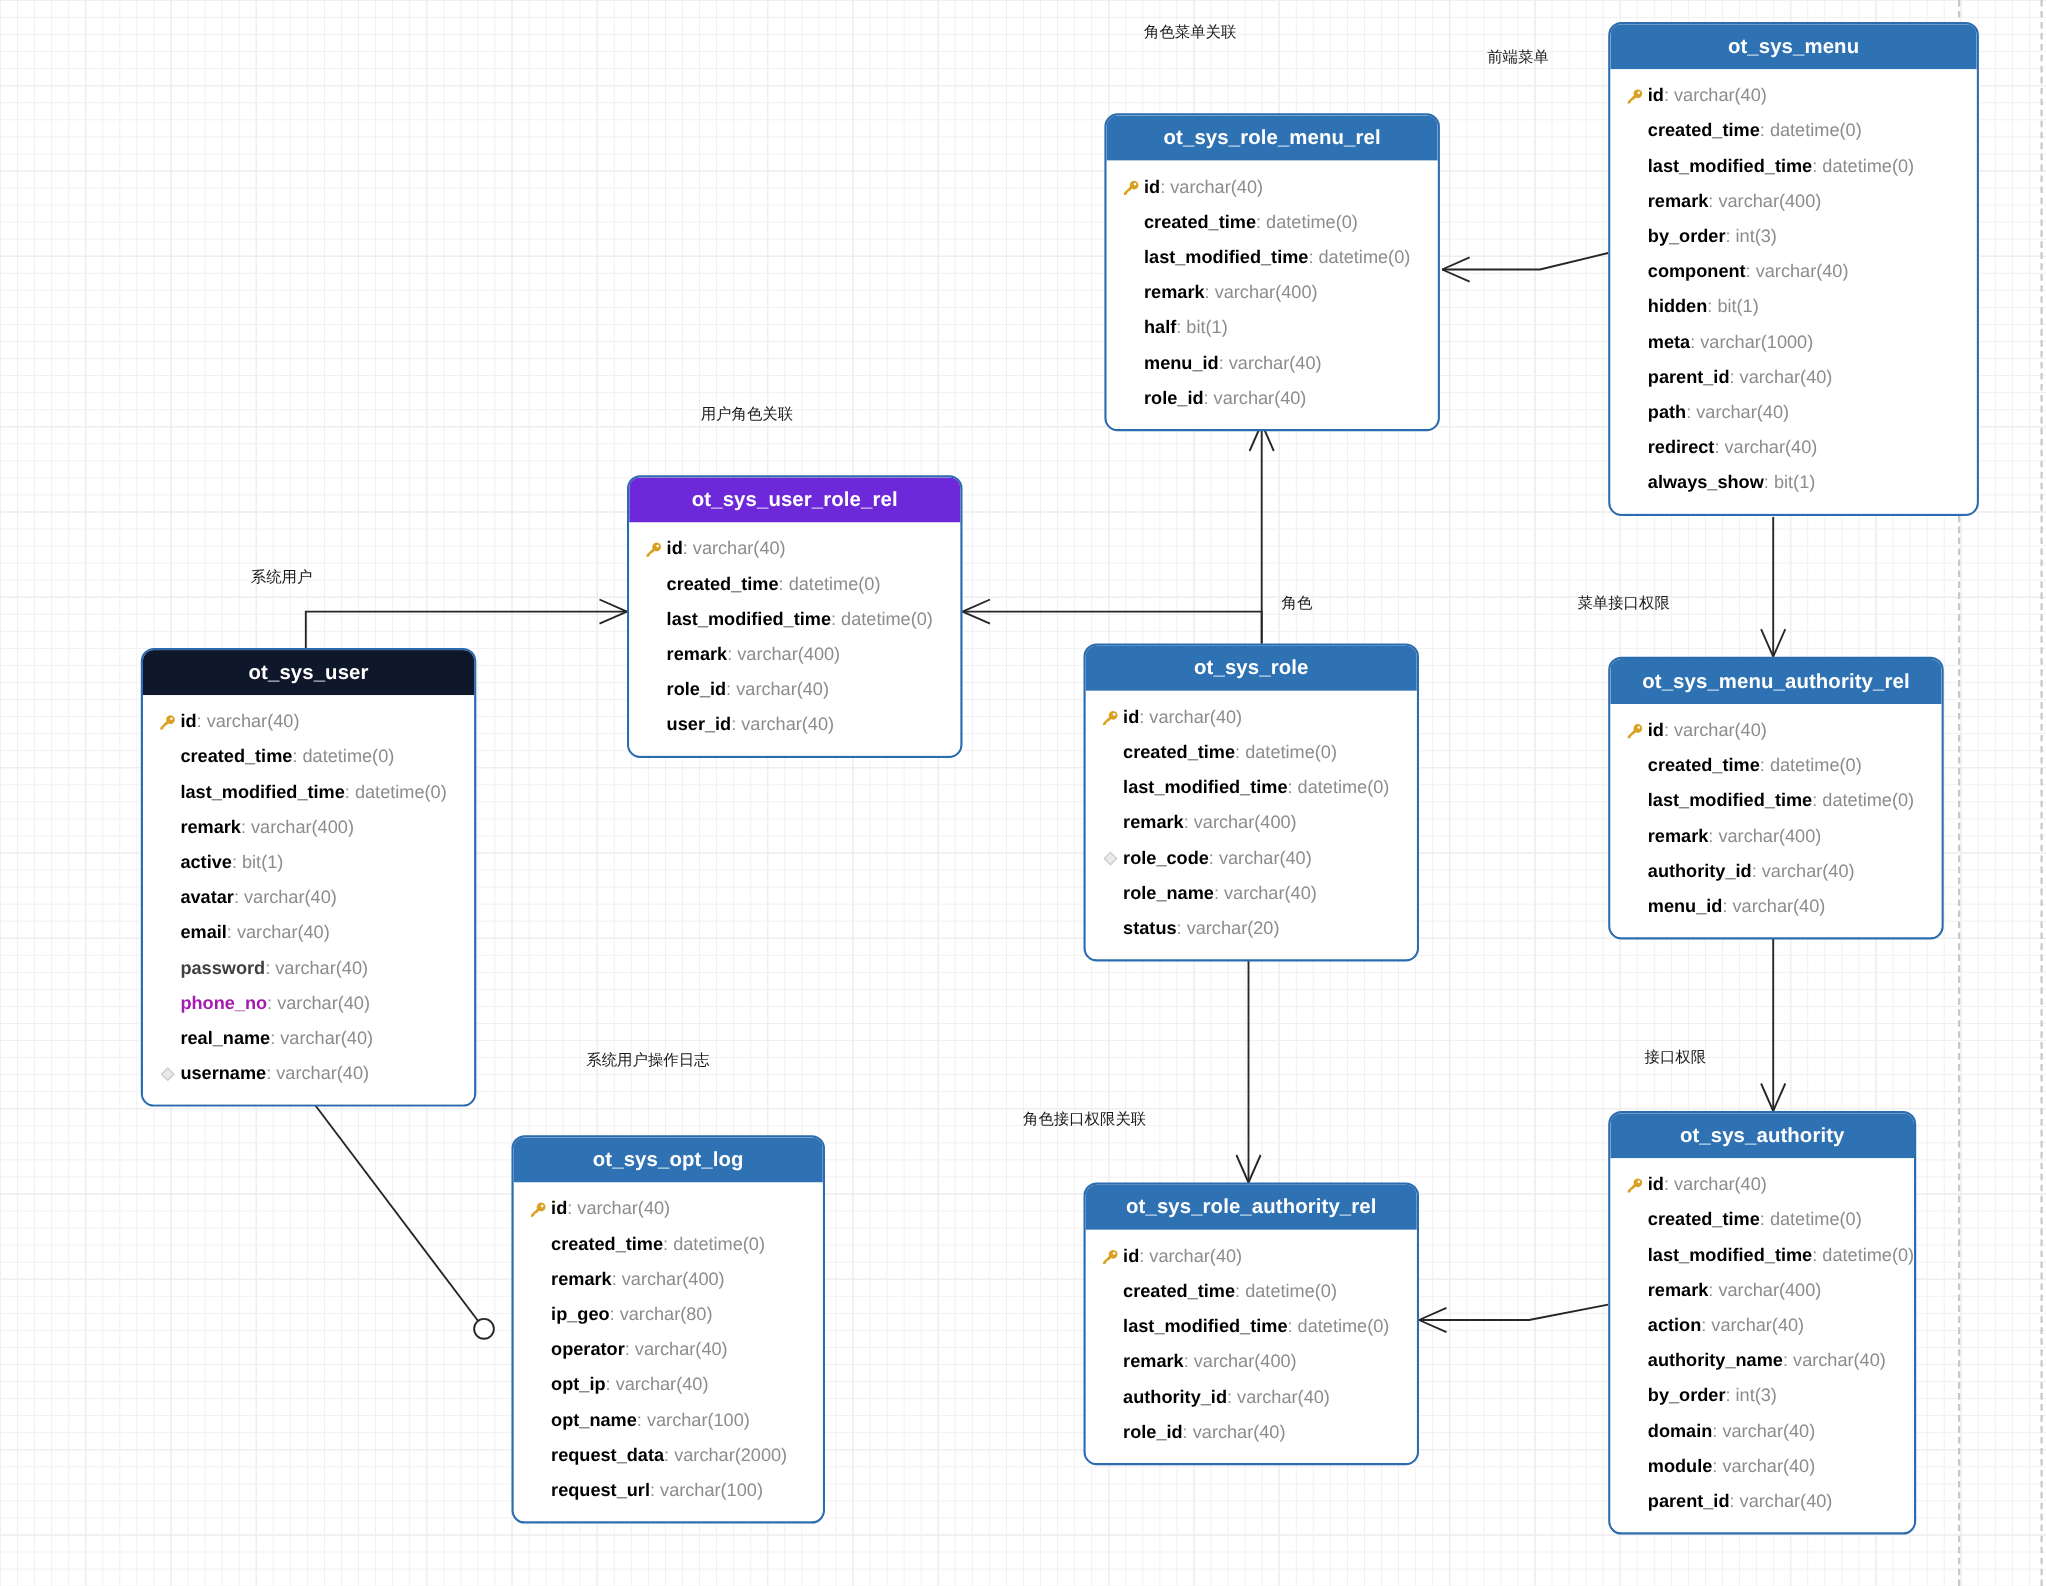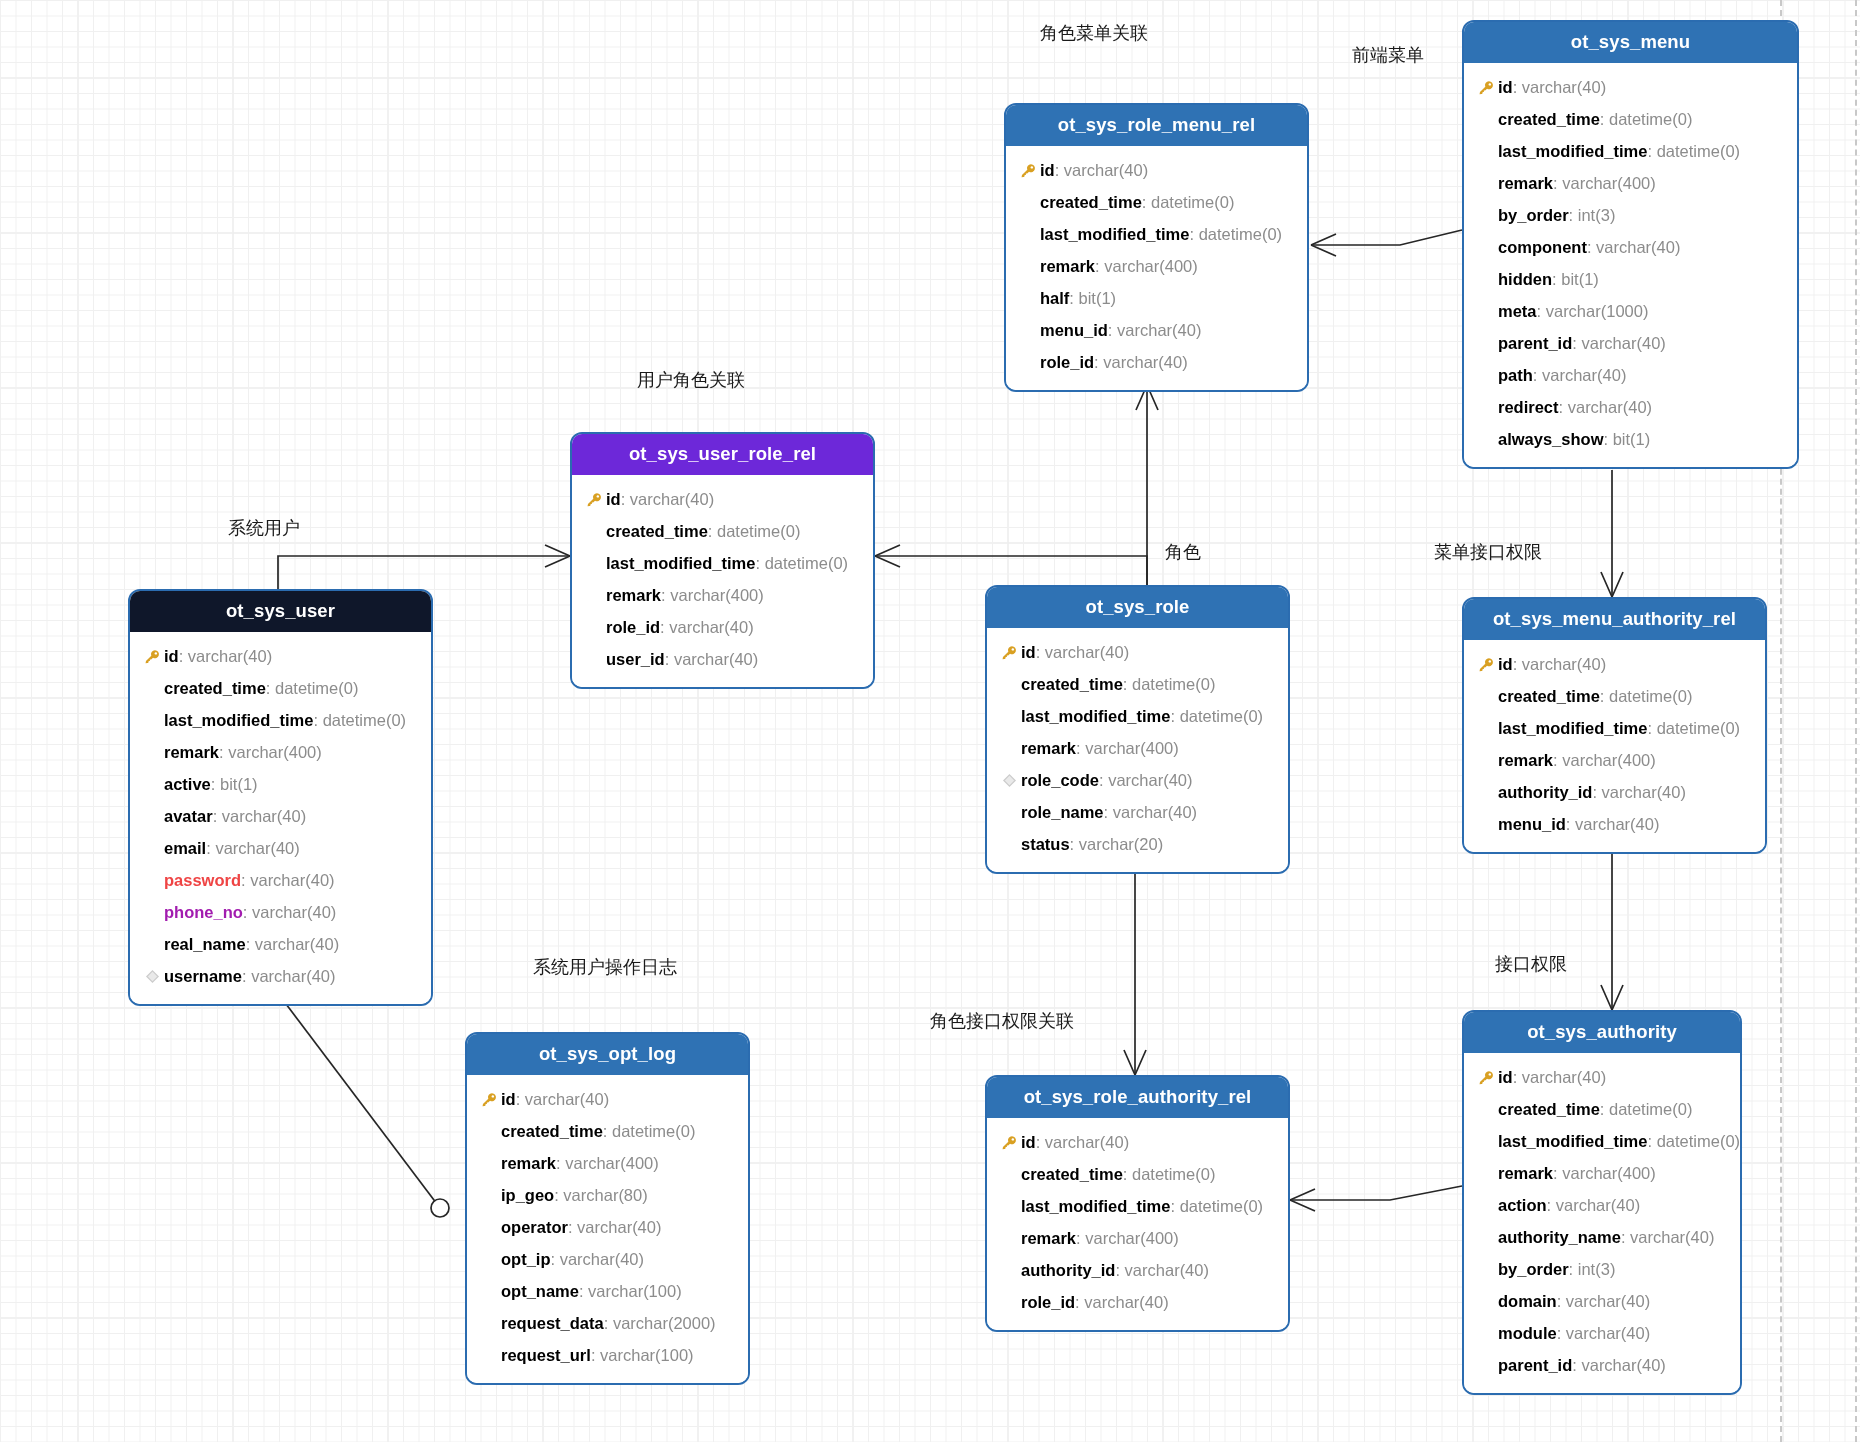--- a/index.html
+++ b/index.html
@@ -74,21 +74,21 @@
   .field-text {
     font-size: 16.5px;
     color: #8c8c8c;
   }
   .field-name {
     color: #000000;
     font-weight: bold;
   }
   .note-label {
     position: absolute;
-    font-size: 18px;
+    font-size: 14px;
     color: #1a1a1a;
     white-space: nowrap;
   }
   .right-dash {
     position: absolute;
     top: 0;
     height: 1442px;
     border-left: 2px dashed #c8c8c8;
   }
 </style>
@@ -294,21 +294,21 @@
           <div class="field-row">
             <span class="field-icon"></span>
             <span class="field-text" style="color: rgb(140, 140, 140);"><span class="field-name" style="color: rgb(0, 0, 0);">avatar</span>: <span>varchar(40)</span></span>
           </div>
           <div class="field-row">
             <span class="field-icon"></span>
             <span class="field-text" style="color: rgb(140, 140, 140);"><span class="field-name" style="color: rgb(0, 0, 0);">email</span>: <span>varchar(40)</span></span>
           </div>
           <div class="field-row">
             <span class="field-icon"></span>
-            <span class="field-text" style="color: rgb(140, 140, 140);"><span class="field-name" style="color: #ef4444;">password</span>: <span>varchar(40)</span></span>
+            <span class="field-text" style="color: rgb(140, 140, 140);"><span class="field-name" style="color: #404040;">password</span>: <span>varchar(40)</span></span>
           </div>
           <div class="field-row">
             <span class="field-icon"></span>
             <span class="field-text" style="color: rgb(140, 140, 140);"><span class="field-name" style="color: #a21caf;">phone_no</span>: <span>varchar(40)</span></span>
           </div>
           <div class="field-row">
             <span class="field-icon"></span>
             <span class="field-text" style="color: rgb(140, 140, 140);"><span class="field-name" style="color: rgb(0, 0, 0);">real_name</span>: <span>varchar(40)</span></span>
           </div>
           <div class="field-row">

